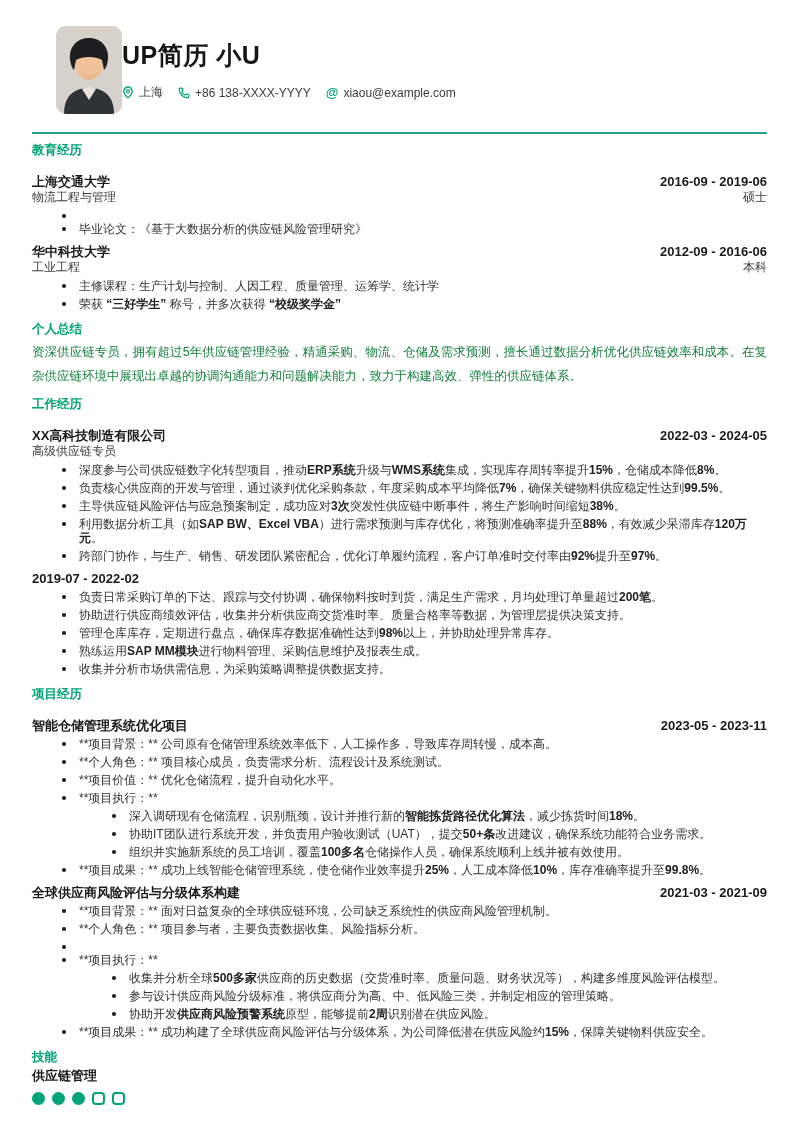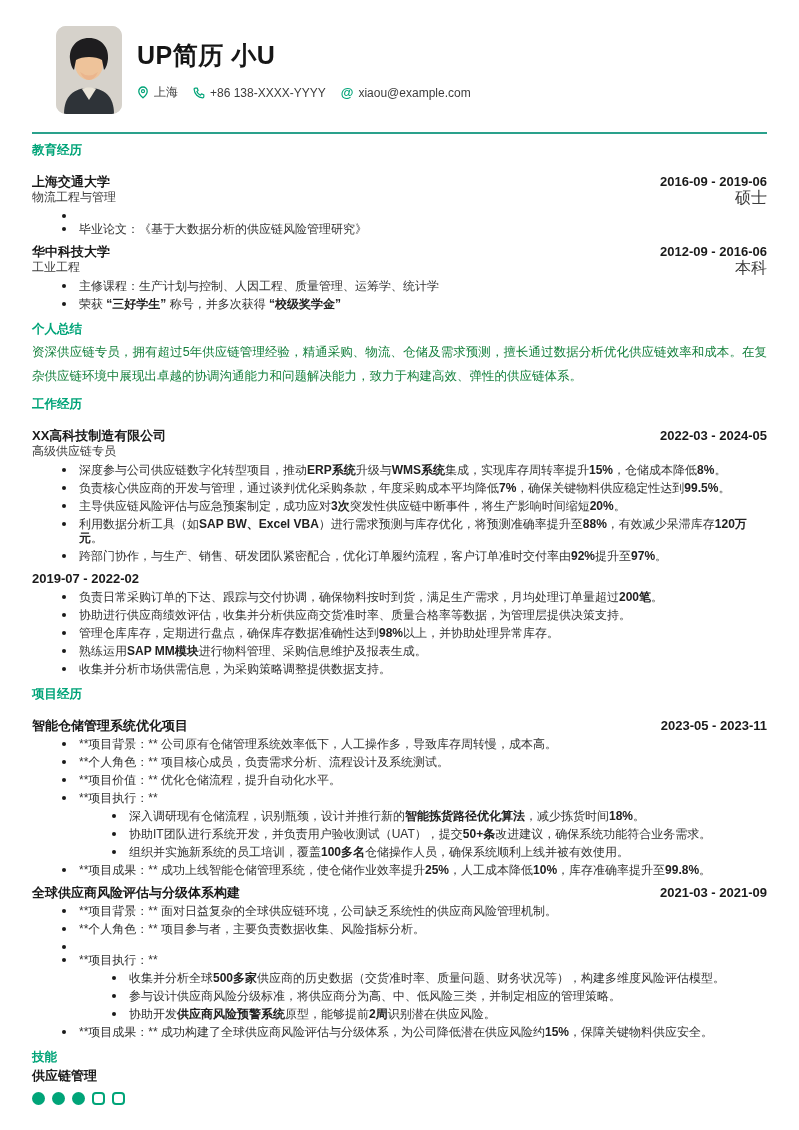--- a/index.html
+++ b/index.html
@@ -1,37 +1,37 @@
 <!DOCTYPE html>
 <html><head>
 <meta charset="utf-8">
 <style>
   html,body{margin:0;padding:0;background:#fff;}
   body{font-family:"Liberation Sans","DejaVu Sans",sans-serif;color:#333;}
   .page{width:799px;height:1130px;box-sizing:border-box;padding:26px 32px 0 32px;overflow:hidden;background:#fff;position:relative;}
   
-  .hdr{display:flex;align-items:flex-start;gap:15px;padding-left:24px;}
+  .hdr{display:flex;align-items:flex-start;padding-left:24px;}
   .avatar{width:66px;height:88px;border-radius:10px;overflow:hidden;flex:none;background:#d6d2cb;}
   .hdr-text{padding-top:13px;}
   .name{font-size:25px;font-weight:700;color:#161616;letter-spacing:.5px;}
   .contacts{display:flex;align-items:center;gap:15px;margin-top:12px;font-size:12px;color:#3c3c3c;}
   .contact{display:flex;align-items:center;gap:5px;}
   .cicon{color:#00a478;display:inline-flex;align-items:center;}
   .at-glyph{color:#00a478;font-weight:700;font-size:13px;}
   .divider{border-top:2px solid #2aa18c;margin-top:18px;}
   
   .sec-title{color:#00a478;font-weight:700;font-size:12.5px;line-height:15px;margin-top:9px;margin-bottom:2px;}
   .entry{margin-top:16px;}
   .entry + .entry{margin-top:6px;}
   .entry-head{display:flex;justify-content:space-between;align-items:flex-start;}
   .entry-name{font-weight:700;font-size:13px;line-height:15px;color:#1a1a1a;}
   .entry-sub{font-size:12px;line-height:15px;color:#3c3c3c;margin-top:1px;}
   .eh-right{text-align:right;flex:none;}
   .entry-date{font-weight:700;font-size:13px;line-height:15px;color:#1a1a1a;}
-  .entry-degree{font-size:16px;line-height:15px;color:#3c3c3c;margin-top:1px;}
+  .entry-degree{font-size:12px;line-height:15px;color:#3c3c3c;margin-top:1px;}
   .bullets{margin-top:2px;}
   .bullet{display:flex;align-items:flex-start;font-size:12px;line-height:14px;padding:2px 0;color:#333;}
   .bullet .dot{width:4px;height:4px;border-radius:50%;background:#1a1a1a;margin:5px 13px 0 30px;flex:none;}
   .bullet.child .dot{margin-left:80px;}
   .btxt{flex:1;}
   .b{font-weight:700;color:#222;}
   .summary{font-size:12.5px;line-height:24px;color:#15803d;margin-top:3px;text-align:justify;}
   
   .skill-name{font-weight:700;font-size:13px;line-height:15px;color:#1a1a1a;margin-top:3px;}
   .rating{display:flex;gap:7px;margin-top:9px;}
@@ -152,21 +152,21 @@
             <div class="bullet">
               <span class="dot"></span>
               <div class="btxt"><span>深度参与公司供应链数字化转型项目，推动</span><span class="b">ERP系统</span><span>升级与</span><span class="b">WMS系统</span><span>集成，实现库存周转率提升</span><span class="b">15%</span><span>，仓储成本降低</span><span class="b">8%</span><span>。</span></div>
             </div>
             <div class="bullet">
               <span class="dot"></span>
               <div class="btxt"><span>负责核心供应商的开发与管理，通过谈判优化采购条款，年度采购成本平均降低</span><span class="b">7%</span><span>，确保关键物料供应稳定性达到</span><span class="b">99.5%</span><span>。</span></div>
             </div>
             <div class="bullet">
               <span class="dot"></span>
-              <div class="btxt"><span>主导供应链风险评估与应急预案制定，成功应对</span><span class="b">3次</span><span>突发性供应链中断事件，将生产影响时间缩短</span><span class="b">20%</span><span>。</span></div>
+              <div class="btxt"><span>主导供应链风险评估与应急预案制定，成功应对</span><span class="b">3次</span><span>突发性供应链中断事件，将生产影响时间缩短</span><span class="b">38%</span><span>。</span></div>
             </div>
             <div class="bullet">
               <span class="dot"></span>
               <div class="btxt"><span>利用数据分析工具（如</span><span class="b">SAP BW、Excel VBA</span><span>）进行需求预测与库存优化，将预测准确率提升至</span><span class="b">88%</span><span>，有效减少呆滞库存</span><span class="b">120万元</span><span>。</span></div>
             </div>
             <div class="bullet">
               <span class="dot"></span>
               <div class="btxt"><span>跨部门协作，与生产、销售、研发团队紧密配合，优化订单履约流程，客户订单准时交付率由</span><span class="b">92%</span><span>提升至</span><span class="b">97%</span><span>。</span></div>
             </div>
           </div>

